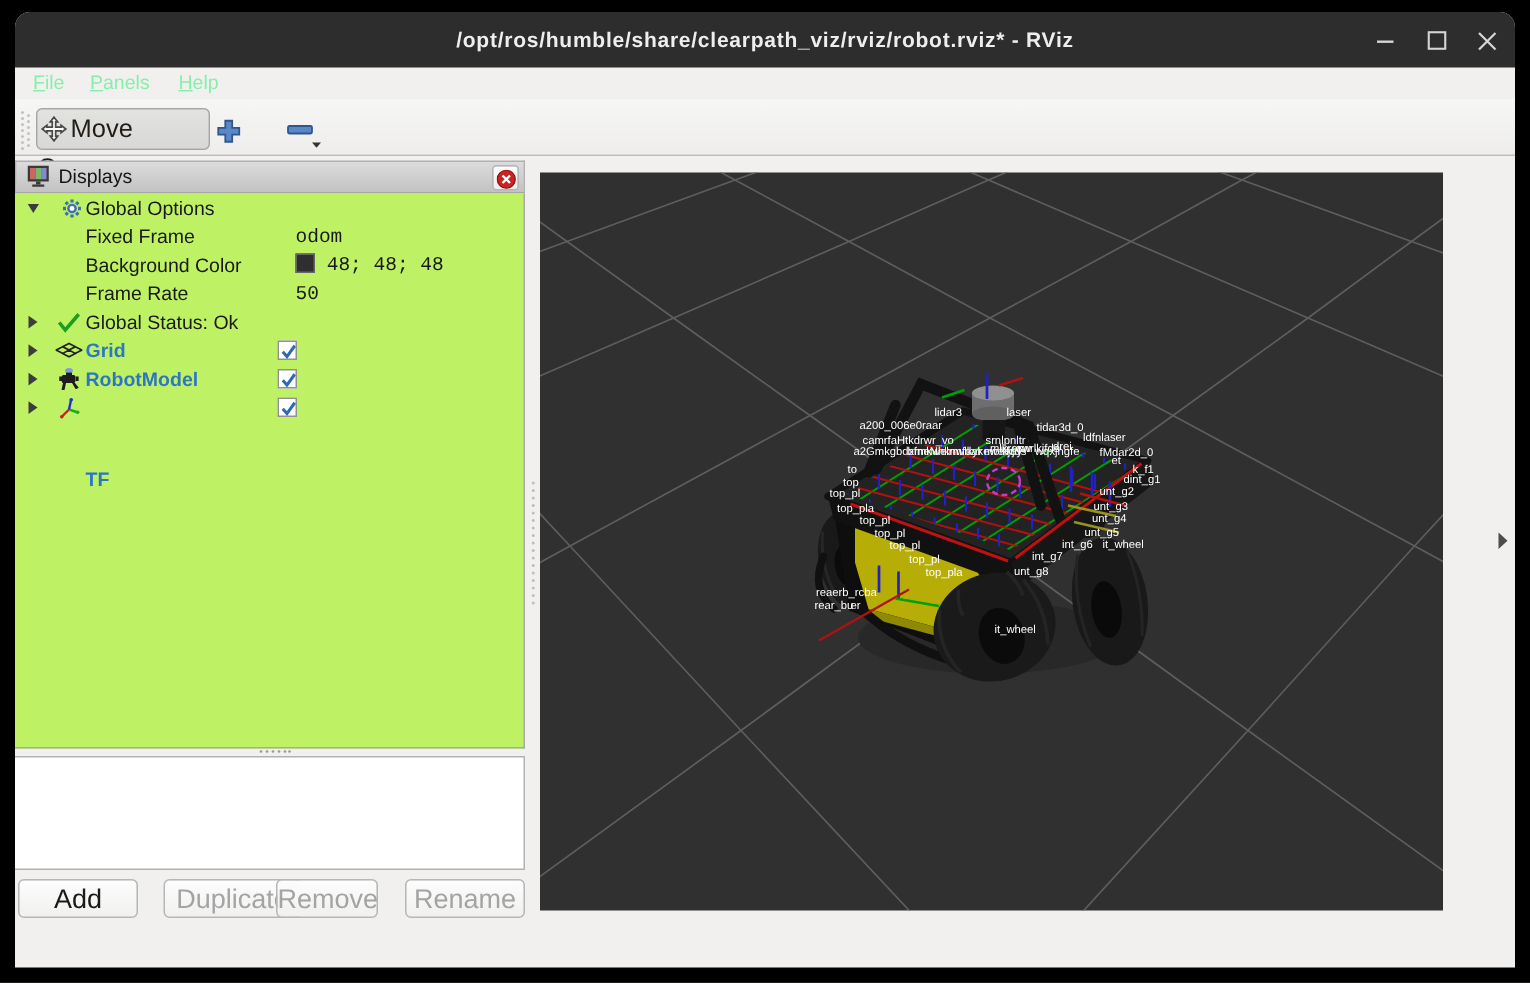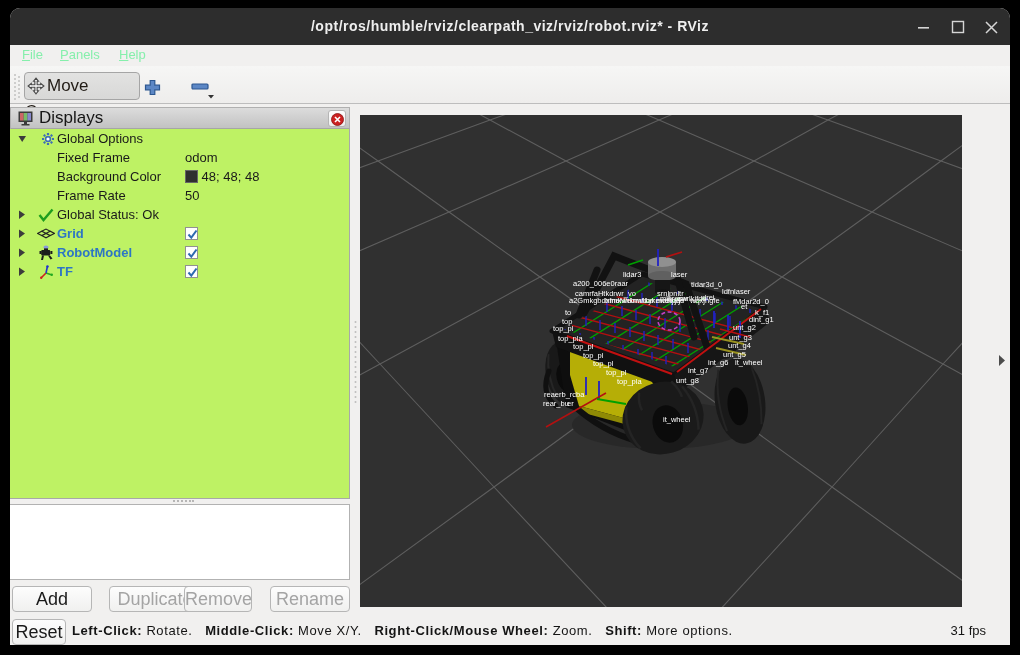--- a/index.html
+++ b/index.html
@@ -3,38 +3,38 @@
 html,body{margin:0;padding:0;background:#000;width:1020px;height:655px;overflow:hidden;}
 *{box-sizing:border-box;font-family:"Liberation Sans",sans-serif;}
 #page{position:absolute;left:0;top:0;width:1020px;height:655px;background:#000;}
 .abs{position:absolute;}
 #win{left:10px;top:8px;width:1000px;height:637px;background:#f1f0ef;border-radius:10px 10px 0 0;}
 #titlebar{left:10px;top:8px;width:1000px;height:37px;background:#2d2d2d;border-radius:10px 10px 0 0;color:#eeeeee;font-weight:bold;font-size:14px;letter-spacing:0.5px;text-align:center;line-height:37px;}
 #menubar{left:10px;top:45px;width:1020px;height:21px;font-size:13px;color:#86efac;}
 .mi{position:absolute;top:2px;}
 #toolbar{left:10px;top:66px;width:1000px;height:38px;background:linear-gradient(#f6f6f5,#eeedec);border-bottom:1px solid #bdbdbd;}
 #mcbtn{left:24px;top:72px;width:116px;height:28px;background:linear-gradient(#e2e2e1,#d8d8d7);border:1px solid #a5a5a5;border-radius:4px;font-size:17px;color:#221c16;line-height:26px;}
-#dpanel-h{left:10px;top:107px;width:340px;height:22px;background:linear-gradient(#dcdcdc,#c2c2c2);border:1px solid #b0b0b0;border-bottom:1px solid #a6a6a6;font-size:17px;color:#161616;line-height:20px;}
+#dpanel-h{left:10px;top:107px;width:340px;height:22px;background:linear-gradient(#dcdcdc,#c2c2c2);border:1px solid #b0b0b0;border-bottom:1px solid #a6a6a6;font-size:13px;color:#161616;line-height:20px;}
 #tree{left:10px;top:129px;width:340px;height:370px;background:#bef264;border-right:1px solid #a8a8a8;border-bottom:1px solid #a8a8a8;font-size:13px;color:#1a1a1a;}
 .row{position:absolute;left:0;height:19px;line-height:19px;white-space:nowrap;}
 .exp{position:absolute;left:8px;width:10px;}
 .bn{font-weight:bold;color:#2d76c4;}
-.val{position:absolute;left:175px;}
+.val{position:absolute;left:187px;font-family:Liberation Mono, monospace;}
 .cb{position:absolute;left:175px;top:3px;width:13px;height:13px;background:#fff;border:1px solid #919191;}
 .cb svg{position:absolute;left:0px;top:0px;}
 #descr{left:10px;top:504px;width:340px;height:76px;background:#fff;border:1px solid #b2b2b2;border-left:none;}
 .btn{position:absolute;height:26px;border:1px solid #b6b6b6;border-radius:4px;background:linear-gradient(#fdfdfd,#f0f0ef);font-size:18px;text-align:center;line-height:24px;color:#1a1a1a;}
 .btn.dis{color:#a4a4a4;}
 #statusbar{left:10px;top:613px;width:1000px;height:32px;background:#f1f0ef;font-size:13px;color:#141414;}
 #vp{left:360px;top:115px;width:602px;height:492px;background:#303030;overflow:hidden;}
 </style></head>
 <body>
 <div id="page">
   <div class="abs" id="win"></div>
-  <div class="abs" id="titlebar">/opt/ros/humble/rviz/clearpath_viz/rviz/robot.rviz* - RViz</div>
+  <div class="abs" id="titlebar">/opt/ros/humble/share/clearpath_viz/rviz/robot.rviz* - RViz</div>
   <svg class="abs" style="left:905px;top:15px;" width="100" height="25" viewBox="0 0 100 25">
     <rect x="13" y="12" width="11" height="1.6" fill="#d5d5d5"></rect>
     <rect x="47.5" y="6.5" width="11" height="11" fill="none" stroke="#d5d5d5" stroke-width="1.4"></rect>
     <path d="M81 7 L92 18 M92 7 L81 18" stroke="#d5d5d5" stroke-width="1.5" fill="none"></path>
   </svg>
   <div class="abs" id="menubar">
     <span class="mi" style="left:12px;"><u>F</u>ile</span>
     <span class="mi" style="left:50px;"><u>P</u>anels</span>
     <span class="mi" style="left:109px;"><u>H</u>elp</span>
   </div>
@@ -163,21 +163,21 @@
       <svg class="abs" style="left:28px;top:2px;" width="17" height="16" viewBox="0 0 17 16">
           <g stroke-width="1.6" fill="none">
             <path d="M8 9 L3 14" stroke="#cc2020"></path>
             <path d="M8 9 L14 11" stroke="#22aa22"></path>
             <path d="M8 9 L9.5 2" stroke="#2233cc"></path>
             <circle cx="9.5" cy="2.5" r="1.2" fill="#2233cc" stroke="none"></circle>
             <circle cx="3.2" cy="13.8" r="1.2" fill="#cc2020" stroke="none"></circle>
             <circle cx="13.8" cy="10.8" r="1.2" fill="#22aa22" stroke="none"></circle>
           </g>
         </svg>
-      <span style="position:absolute;left:47px;" class="bn">TF</span>
+      <span style="position:absolute;left:47px;margin-top:48px;" class="bn">TF</span>
         <span class="cb">
           <svg width="13" height="13" viewBox="0 0 13 13">
             <path d="M2.5 6.5 L5.3 9.7 L10.5 2.5" stroke="#2d6ab0" stroke-width="2" fill="none"></path>
           </svg>
         </span>
       </div>
   </div>
   <svg class="abs" style="left:172px;top:499px;" width="22" height="4" viewBox="0 0 22 4">
       <g fill="#9a9a9a">
         <circle cx="2" cy="2" r="0.9"></circle>
@@ -186,25 +186,20 @@
         <circle cx="14" cy="2" r="0.9"></circle>
         <circle cx="18" cy="2" r="0.9"></circle>
         <circle cx="21" cy="2" r="0.9"></circle>
       </g>
     </svg>
   <div class="abs" id="descr"></div>
   <div class="btn" style="left:12px;top:586px;width:80px;">Add</div>
   <div class="btn dis" style="left:109px;top:586px;width:92px;">Duplicate</div>
   <div class="btn dis" style="left:184px;top:586px;width:68px;">Remove</div>
   <div class="btn dis" style="left:270px;top:586px;width:80px;">Rename</div>
-  <div class="abs" id="statusbar">
-    <div class="btn" style="left:2px;top:6px;width:54px;">Reset</div>
-    <span style="position:absolute;left:62px;top:10px;letter-spacing:0.6px;"><b>Left-Click:</b> Rotate.&nbsp;&nbsp; <b>Middle-Click:</b> Move X/Y.&nbsp;&nbsp; <b>Right-Click/Mouse Wheel:</b> Zoom.&nbsp;&nbsp; <b>Shift:</b> More options.</span>
-    <span style="position:absolute;right:24px;top:10px;">31 fps</span>
-  </div>
   <svg class="abs" style="left:353px;top:320px;" width="16" height="85" viewBox="0 0 16 85">
     <g fill="#bdbdbd">
         <circle cx="2.5" cy="2" r="1"></circle>
         <circle cx="2.5" cy="7" r="1"></circle>
         <circle cx="2.5" cy="12" r="1"></circle>
         <circle cx="2.5" cy="17" r="1"></circle>
         <circle cx="2.5" cy="22" r="1"></circle>
         <circle cx="2.5" cy="27" r="1"></circle>
         <circle cx="2.5" cy="32" r="1"></circle>
         <circle cx="2.5" cy="37" r="1"></circle>

